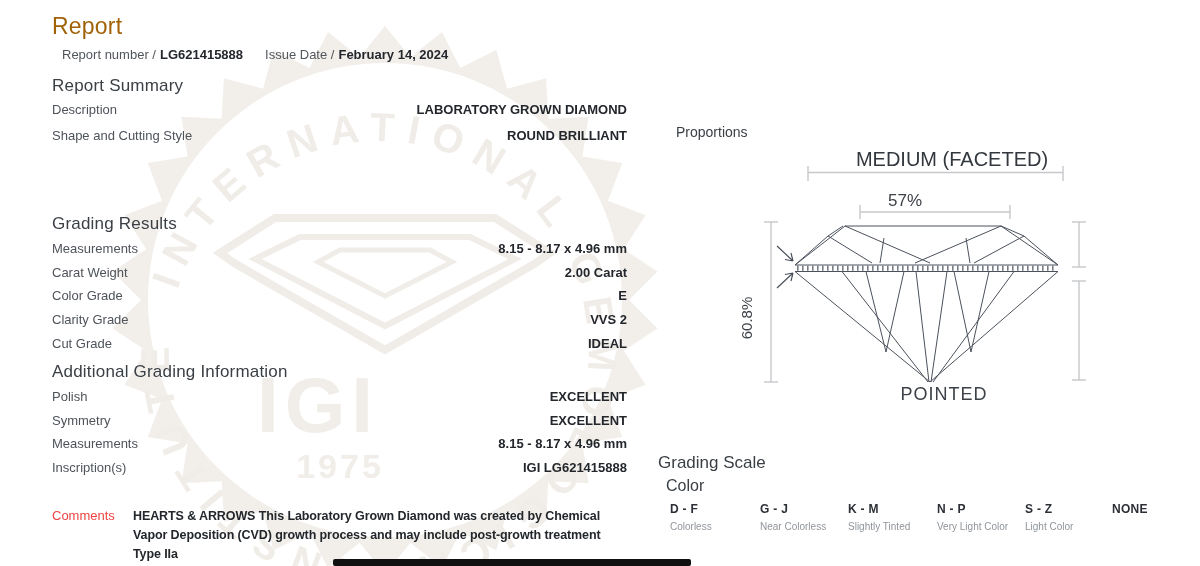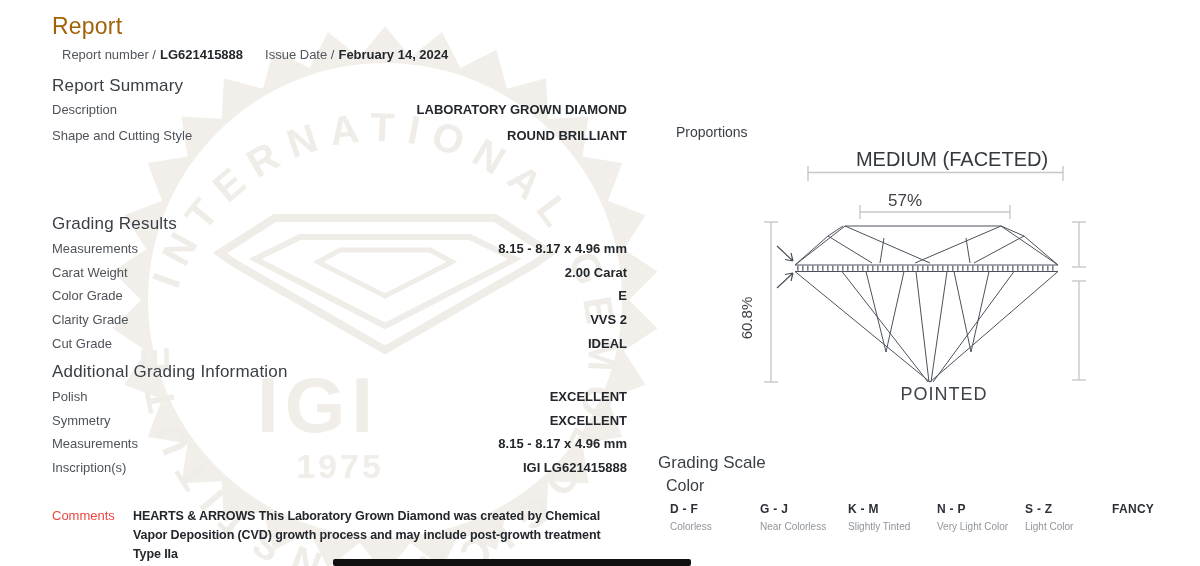--- a/index.html
+++ b/index.html
@@ -223,19 +223,19 @@
       <div class="scale-range">N - P</div>
     </div>
     <div class="scale-desc" style="left:937px; top:521px;">Very Light Color</div>
 
     <div class="scale-item" style="left:1025px; top:502px;">
       <div class="scale-range">S - Z</div>
     </div>
     <div class="scale-desc" style="left:1025px; top:521px;">Light Color</div>
 
     <div class="scale-item" style="left:1112px; top:502px;">
-      <div class="scale-range">FANCY</div>
+      <div class="scale-range">NONE</div>
     </div>
   </div>
 
   <div class="bottom-bar"></div>
 
 </div>
 
 </body></html>

